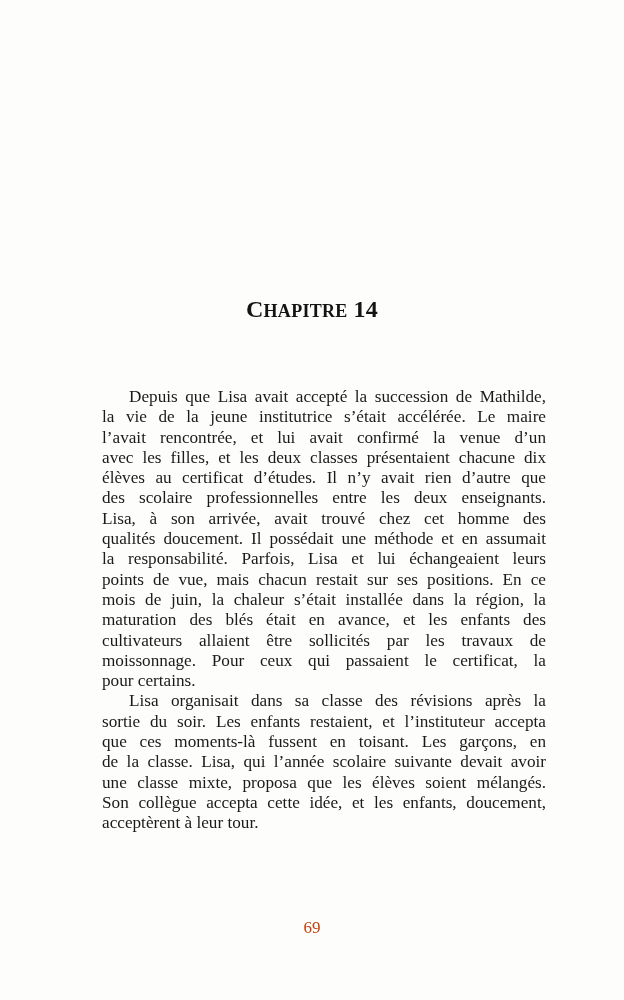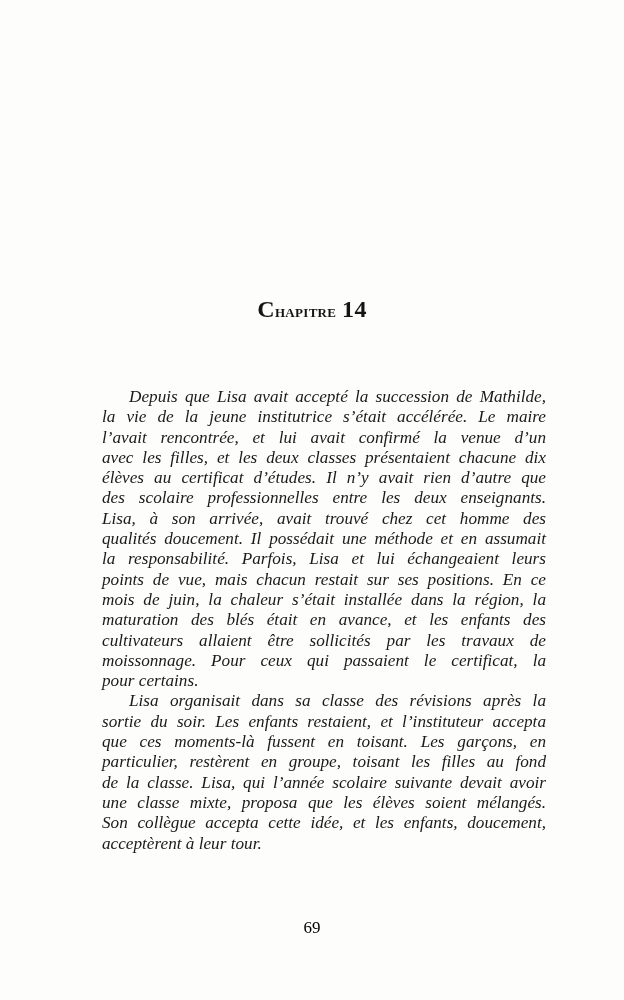--- a/index.html
+++ b/index.html
@@ -8,34 +8,34 @@
       position: absolute; left: 0; top: 0; width: 624px; height: 1000px;
       background: #fdfdfc; color: #1a1a1a;
       font-family: "Liberation Serif", "DejaVu Serif", serif;
     }
     .chapter-title {
       position: absolute; top: 296px; left: 0; width: 624px;
       text-align: center; font-weight: bold; font-size: 22px; letter-spacing: 0.3px;
       color: #141414;
     }
     .chapter-title .cap { font-size: 24px; }
-    .chapter-title .sc { font-size: 13px; margin-top: 28px; }
+    .chapter-title .sc { font-size: 18px; margin-top: 28px; }
     .body-text {
       position: absolute; left: 102px; top: 387px; width: 444px;
       font-size: 17.2px; line-height: 20.3px;
     }
     .line {
       display: block; text-align: justify; text-align-last: justify;
-      white-space: nowrap; height: 20.3px; overflow: visible; font-style: italic;
+      white-space: nowrap; height: 20.3px; overflow: visible;
     }
     .line.indent { padding-left: 27px; }
     .line.last { text-align-last: left; }
     .page-number {
       position: absolute; top: 918px; left: 0; width: 624px;
-      text-align: center; font-size: 17px; color: #000000;
+      text-align: center; font-size: 17px; color: #c2410c;
     }
   </style>
 </head>
 <body>
 
 <div class="page">
   <div class="chapter-title">
     <span class="cap">C</span><span class="sc">HAPITRE</span>
     <span class="cap">14</span>
   </div>
@@ -55,21 +55,20 @@
       <span class="line">mois de juin, la chaleur s’était installée dans la région, la</span>
       <span class="line">maturation des blés était en avance, et les enfants des</span>
       <span class="line">cultivateurs allaient être sollicités par les travaux de</span>
       <span class="line">moissonnage. Pour ceux qui passaient le certificat, la</span>
       <span class="line last">pour certains.</span>
     </div>
     <div>
       <span class="line indent">Lisa organisait dans sa classe des révisions après la</span>
       <span class="line">sortie du soir. Les enfants restaient, et l’instituteur accepta</span>
       <span class="line">que ces moments-là fussent en toisant. Les garçons, en</span>
-      <span class="line">particulier, restèrent en groupe, toisant les filles au fond</span>
       <span class="line">de la classe. Lisa, qui l’année scolaire suivante devait avoir</span>
       <span class="line">une classe mixte, proposa que les élèves soient mélangés.</span>
       <span class="line">Son collègue accepta cette idée, et les enfants, doucement,</span>
       <span class="line last">acceptèrent à leur tour.</span>
     </div>
   </div>
 
   <div class="page-number">69</div>
 </div>
 

